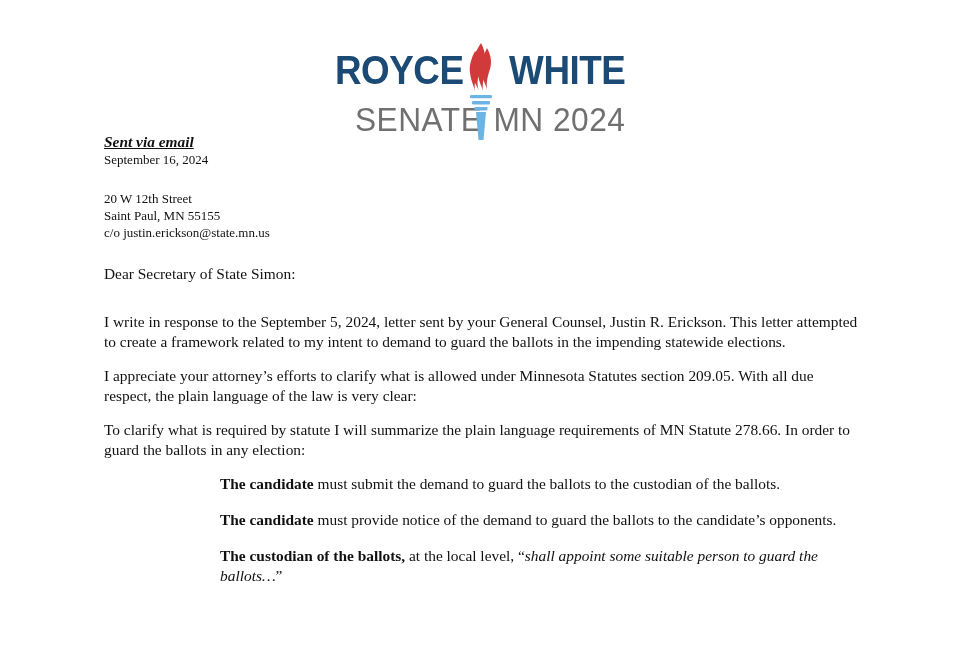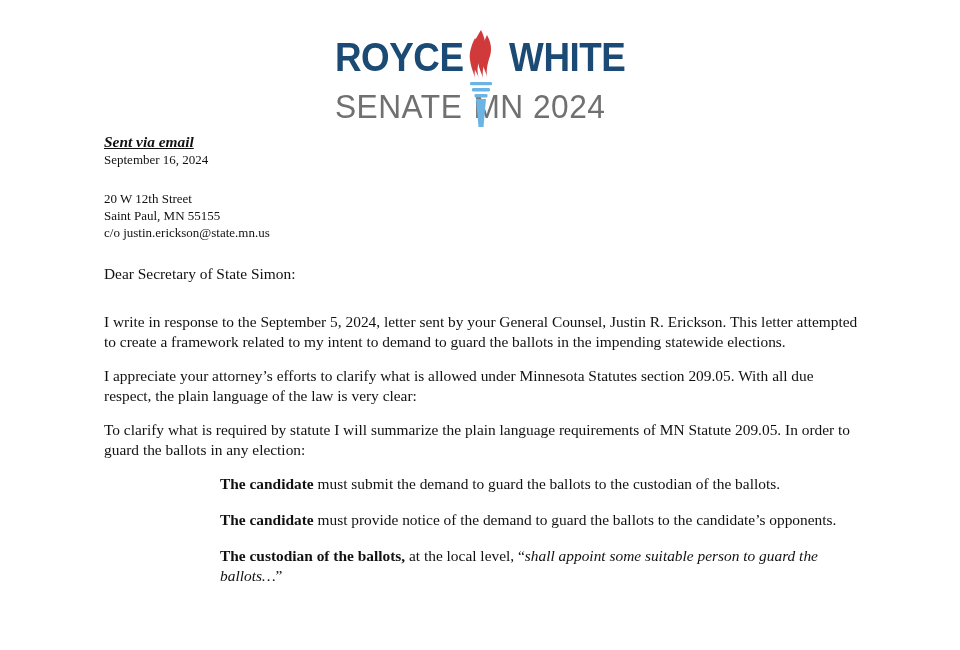--- a/index.html
+++ b/index.html
@@ -17,21 +17,21 @@
     position: relative;
   }
 
   
   .letterhead {
     width: 960px;
     height: 132px;
     display: flex;
     align-items: flex-start;
     justify-content: center;
-    padding-top: 30px;
+    padding-top: 43px;
     box-sizing: border-box;
   }
   .logo-wrap {
     position: relative;
     width: 290px;
     height: 98px;
   }
   .logo-row-1 {
     position: absolute;
     top: 0;
@@ -56,21 +56,21 @@
     transform-origin: right center;
   }
   .logo-row-2 {
     position: absolute;
     top: 56px;
     left: 0;
     width: 290px;
     height: 40px;
     display: flex;
     align-items: center;
-    justify-content: flex-start;
+    justify-content: flex-end;
   }
   .logo-sub {
     font-family: "Liberation Sans", "DejaVu Sans", sans-serif;
     font-weight: normal;
     font-size: 33px;
     line-height: 1;
     color: #707070;
     letter-spacing: 0.5px;
     transform: scaleX(0.96);
     transform-origin: left center;
@@ -178,21 +178,21 @@
   <div class="gap-md"></div>
 
   <p class="p">Dear Secretary of State Simon:</p>
 
   <div class="gap-sm"></div>
 
   <p class="p">I write in response to the September 5, 2024, letter sent by your General Counsel, Justin R. Erickson. This letter attempted to create a framework related to my intent to demand to guard the ballots in the impending statewide elections.</p>
 
   <p class="p">I appreciate your attorney’s efforts to clarify what is allowed under Minnesota Statutes section 209.05. With all due respect, the plain language of the law is very clear:</p>
 
-  <p class="p">To clarify what is required by statute I will summarize the plain language requirements of MN Statute 209.05. In order to guard the ballots in any election:</p>
+  <p class="p">To clarify what is required by statute I will summarize the plain language requirements of MN Statute 278.66. In order to guard the ballots in any election:</p>
 
   <div class="indented">
     <span class="b">The candidate</span><span> must submit the demand to guard the ballots to the custodian of the ballots.</span>
   </div>
 
   <div class="indented">
     <span class="b">The candidate</span><span> must provide notice of the demand to guard the ballots to the candidate’s opponents.</span>
   </div>
 
   <div class="indented">

